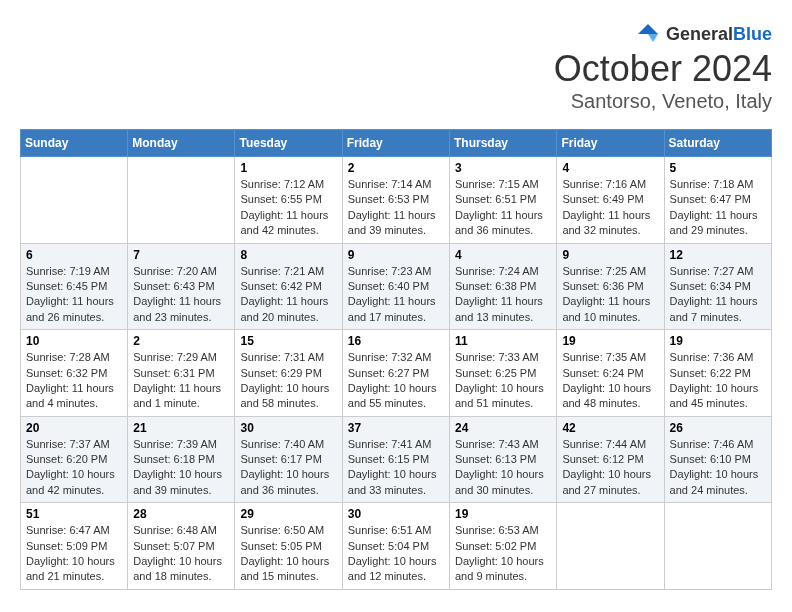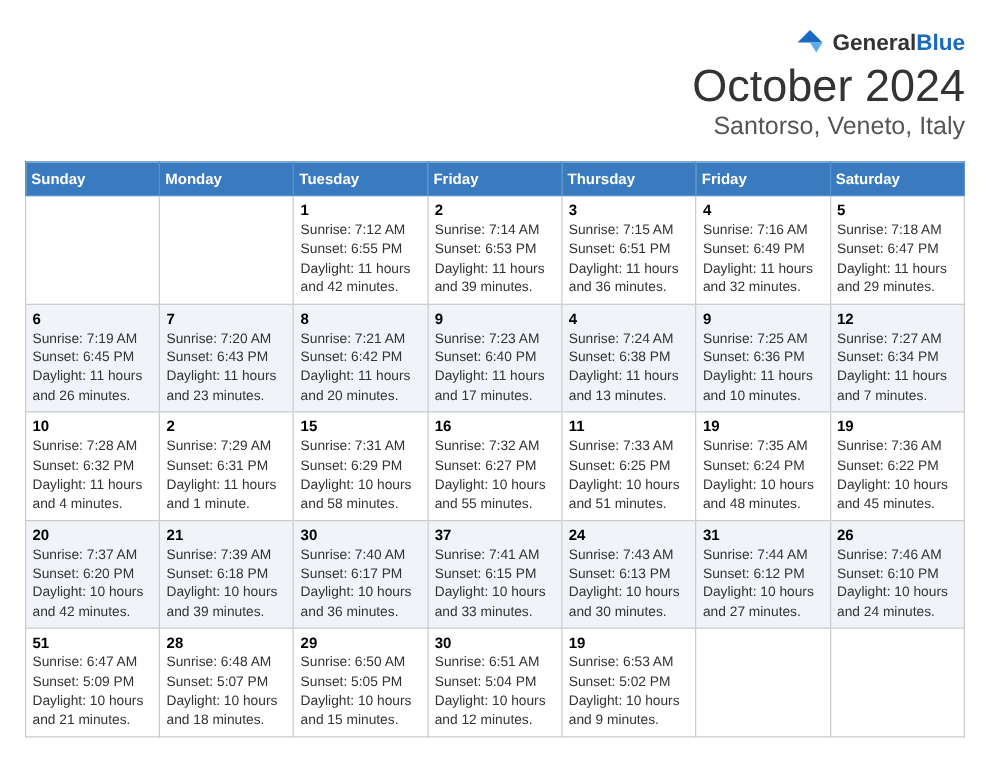--- a/index.html
+++ b/index.html
@@ -219,21 +219,21 @@
         </td>
         <td>
           <span class="day-num">37</span>
           <div class="day-info">Sunrise: 7:41 AM<br>Sunset: 6:15 PM<br>Daylight: 10 hours and 33 minutes.</div>
         </td>
         <td>
           <span class="day-num">24</span>
           <div class="day-info">Sunrise: 7:43 AM<br>Sunset: 6:13 PM<br>Daylight: 10 hours and 30 minutes.</div>
         </td>
         <td>
-          <span class="day-num">31</span>
+          <span class="day-num">42</span>
           <div class="day-info">Sunrise: 7:44 AM<br>Sunset: 6:12 PM<br>Daylight: 10 hours and 27 minutes.</div>
         </td>
         <td>
           <span class="day-num">26</span>
           <div class="day-info">Sunrise: 7:46 AM<br>Sunset: 6:10 PM<br>Daylight: 10 hours and 24 minutes.</div>
         </td>
       </tr>
       <tr>
         <td>
           <span class="day-num">51</span>

